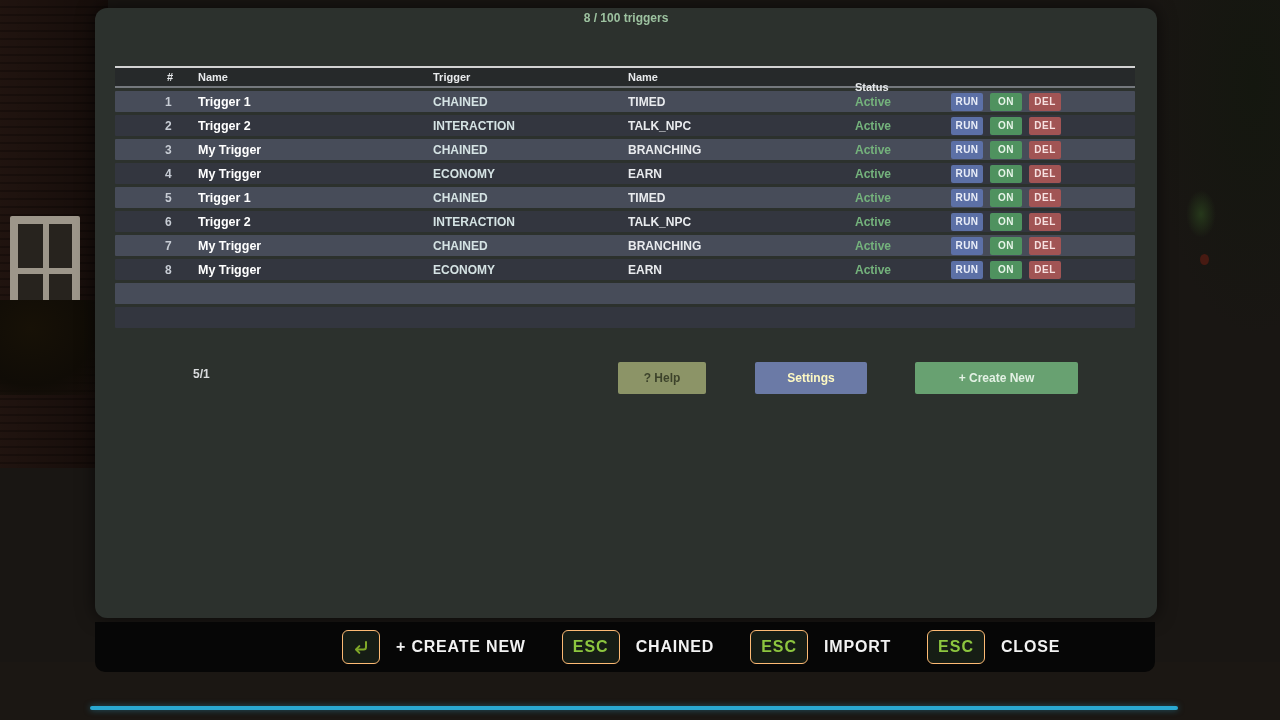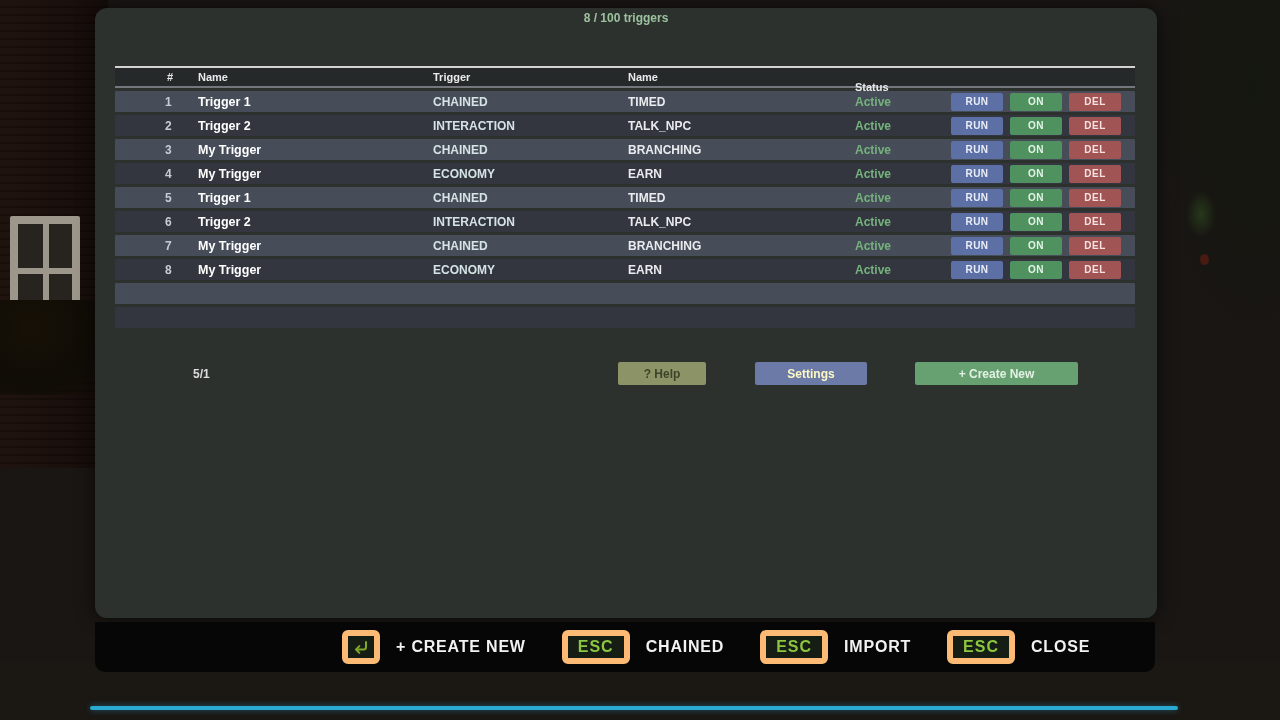--- a/index.html
+++ b/index.html
@@ -44,43 +44,43 @@
   .trow.even { background:#33363f; }
   .cell { overflow:hidden; white-space:nowrap; }
   .c-num  { width:83px;  padding-left:50px; color:#c7ccd4; font-size:12px; font-weight:700; }
   .thead .c-num { padding-left:52px; }
   .c-name { width:235px; color:#ffffff; font-size:12.5px; font-weight:800; }
   .c-cat  { width:195px; color:#d5e3e4; font-size:12px; font-weight:700; }
   .c-type { width:227px; color:#e9ebee; font-size:12px; font-weight:700; }
   .c-stat { width:96px;  color:#74b27c; font-size:12px; font-weight:800; }
   .thead .c-stat { color:#e8eaec;margin-top:19px; }
   .c-btns { flex:1; display:flex; gap:7px; justify-content:flex-start; padding-right:13px; }
-  .row-btn { width:52px; height:18px; border:none; border-radius:2px; cursor:pointer;
+  .row-btn { width:32px; height:18px; border:none; border-radius:2px; cursor:pointer;
     font-family:"Liberation Sans",sans-serif; font-size:10px; font-weight:800; letter-spacing:.5px;
     display:flex; align-items:center; justify-content:center; }
   .btn-run { background:#5c70a6; color:#eaeef8; }
   .btn-on  { background:#4f925f; color:#e6f4e8; }
   .btn-del { background:#a15454; color:#f6e0e0; }
 
   
   .pagination { position:absolute; left:98px; top:359px; color:#dadcde; font-size:12px; font-weight:700; }
-  .action-btn { position:absolute; top:354px; height:23px; border:none; border-radius:2px; cursor:pointer;
+  .action-btn { position:absolute; top:354px; height:32px; border:none; border-radius:2px; cursor:pointer;
     font-family:"Liberation Sans",sans-serif; font-size:12px; font-weight:800;
     display:flex; align-items:center; justify-content:center; }
   .btn-help     { left:523px; width:88px;  background:#8c9467; color:#3d432b; }
   .btn-settings { left:660px; width:112px; background:#6b7aa6; color:#fef9c3; }
   .btn-create   { left:820px; width:163px; background:#68a171; color:#e3f1e4; }
 
   
   .bottom-bar { position:absolute; left:95px; top:622px; width:1060px; height:50px;
     background:#060606; border-radius:0 0 10px 10px;
     display:flex; align-items:center; padding-left:247px; }
   .kb-group { display:flex; align-items:center; gap:16px; margin-right:36px; }
   .key-chip { height:34px; min-width:38px; padding:0 10px; background:#161d15;
-    border:6px solid #fdba74; border-radius:6px;
+    border:1px solid #fdba74; border-radius:6px;
     display:flex; align-items:center; justify-content:center;
     color:#8dc63f; font-size:16px; font-weight:800; letter-spacing:1px; cursor:pointer; }
   .key-chip.icon-chip { width:38px; padding:0; }
   .kb-label { color:#f2f2f2; font-size:16px; font-weight:800; letter-spacing:.8px; }
 
   
   .accent-line { position:absolute; left:90px; top:706px; width:1088px; height:4px;
     background:#2aa9d2; border-radius:2px; box-shadow:0 0 6px rgba(42,169,210,.5); }
 </style>
 </head>

